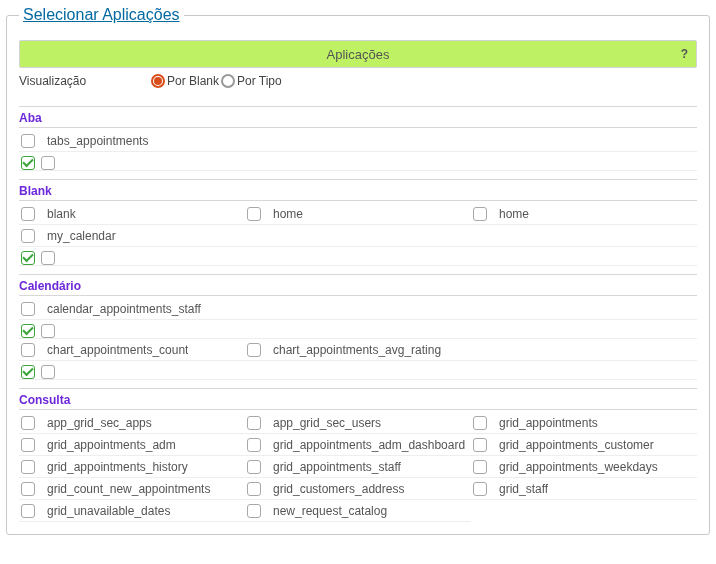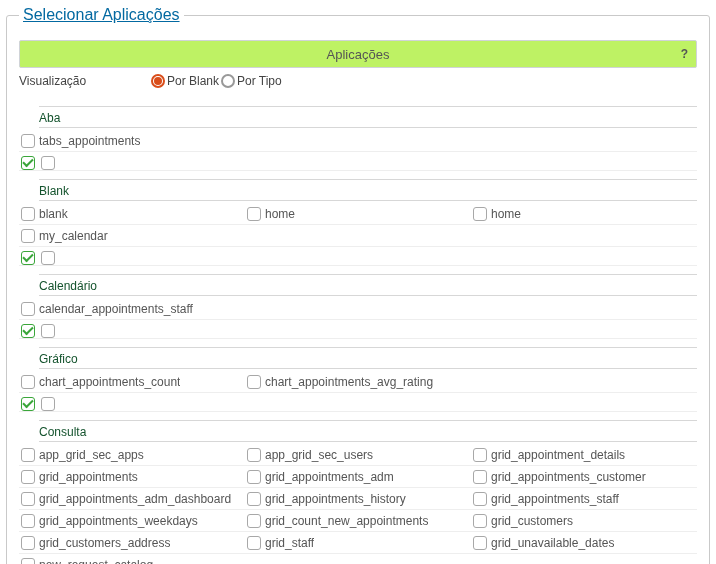--- a/index.html
+++ b/index.html
@@ -71,39 +71,38 @@
   }
   .radio.selected::after {
     content: "";
     width: 8px; height: 8px;
     background: #d94d1a;
     border-radius: 50%;
   }
   .radio-label { color: #444; }
 
   .section-title {
-    font-weight: normal;
-    color: #14532d;
+    font-weight: bold;
+    color: #6d28d9;
     margin-top: 8px;
     margin-bottom: 2px;
     padding: 4px 0 2px 0;
     border-top: 1px solid #d7d7d7;
     border-bottom: 1px solid #d7d7d7;
-    margin-left: 20px;
   }
   .section-title.first { border-top: 1px solid #d7d7d7; }
 
   .grid3 {
     display: grid;
     grid-template-columns: 1fr 1fr 1fr;
   }
   .grid3 .cell, .grid1 .cell {
     display: flex;
     align-items: center;
-    gap: 4px;
+    gap: 12px;
     padding: 3px 2px;
     border-bottom: 1px solid #eee;
     min-height: 22px;
   }
   .grid1 { display: grid; grid-template-columns: 1fr; }
 
   .chk {
     width: 14px; height: 14px;
     border: 1px solid #a8a8a8;
     border-radius: 3px;
@@ -199,21 +198,20 @@
     <div class="cell">
       <span class="chk"></span>
       <span class="cell-label">calendar_appointments_staff</span>
     </div>
   </div>
   <div class="footer-row">
     <span class="chk green"></span>
     <span class="chk"></span>
   </div>
 
-  <div class="section-title">Gráfico</div>
   <div class="grid3">
     <div class="cell">
       <span class="chk"></span>
       <span class="cell-label">chart_appointments_count</span>
     </div>
     <div class="cell">
       <span class="chk"></span>
       <span class="cell-label">chart_appointments_avg_rating</span>
     </div>
     <div class="cell"></div>
@@ -228,60 +226,52 @@
     <div class="cell">
       <span class="chk"></span>
       <span class="cell-label">app_grid_sec_apps</span>
     </div>
     <div class="cell">
       <span class="chk"></span>
       <span class="cell-label">app_grid_sec_users</span>
     </div>
     <div class="cell">
       <span class="chk"></span>
-      <span class="cell-label">grid_appointment_details</span>
-    </div>
-    <div class="cell">
-      <span class="chk"></span>
       <span class="cell-label">grid_appointments</span>
     </div>
     <div class="cell">
       <span class="chk"></span>
       <span class="cell-label">grid_appointments_adm</span>
     </div>
     <div class="cell">
       <span class="chk"></span>
+      <span class="cell-label">grid_appointments_adm_dashboard</span>
+    </div>
+    <div class="cell">
+      <span class="chk"></span>
       <span class="cell-label">grid_appointments_customer</span>
     </div>
     <div class="cell">
       <span class="chk"></span>
-      <span class="cell-label">grid_appointments_adm_dashboard</span>
-    </div>
-    <div class="cell">
-      <span class="chk"></span>
       <span class="cell-label">grid_appointments_history</span>
     </div>
     <div class="cell">
       <span class="chk"></span>
       <span class="cell-label">grid_appointments_staff</span>
     </div>
     <div class="cell">
       <span class="chk"></span>
       <span class="cell-label">grid_appointments_weekdays</span>
     </div>
     <div class="cell">
       <span class="chk"></span>
       <span class="cell-label">grid_count_new_appointments</span>
     </div>
     <div class="cell">
       <span class="chk"></span>
-      <span class="cell-label">grid_customers</span>
-    </div>
-    <div class="cell">
-      <span class="chk"></span>
       <span class="cell-label">grid_customers_address</span>
     </div>
     <div class="cell">
       <span class="chk"></span>
       <span class="cell-label">grid_staff</span>
     </div>
     <div class="cell">
       <span class="chk"></span>
       <span class="cell-label">grid_unavailable_dates</span>
     </div>

